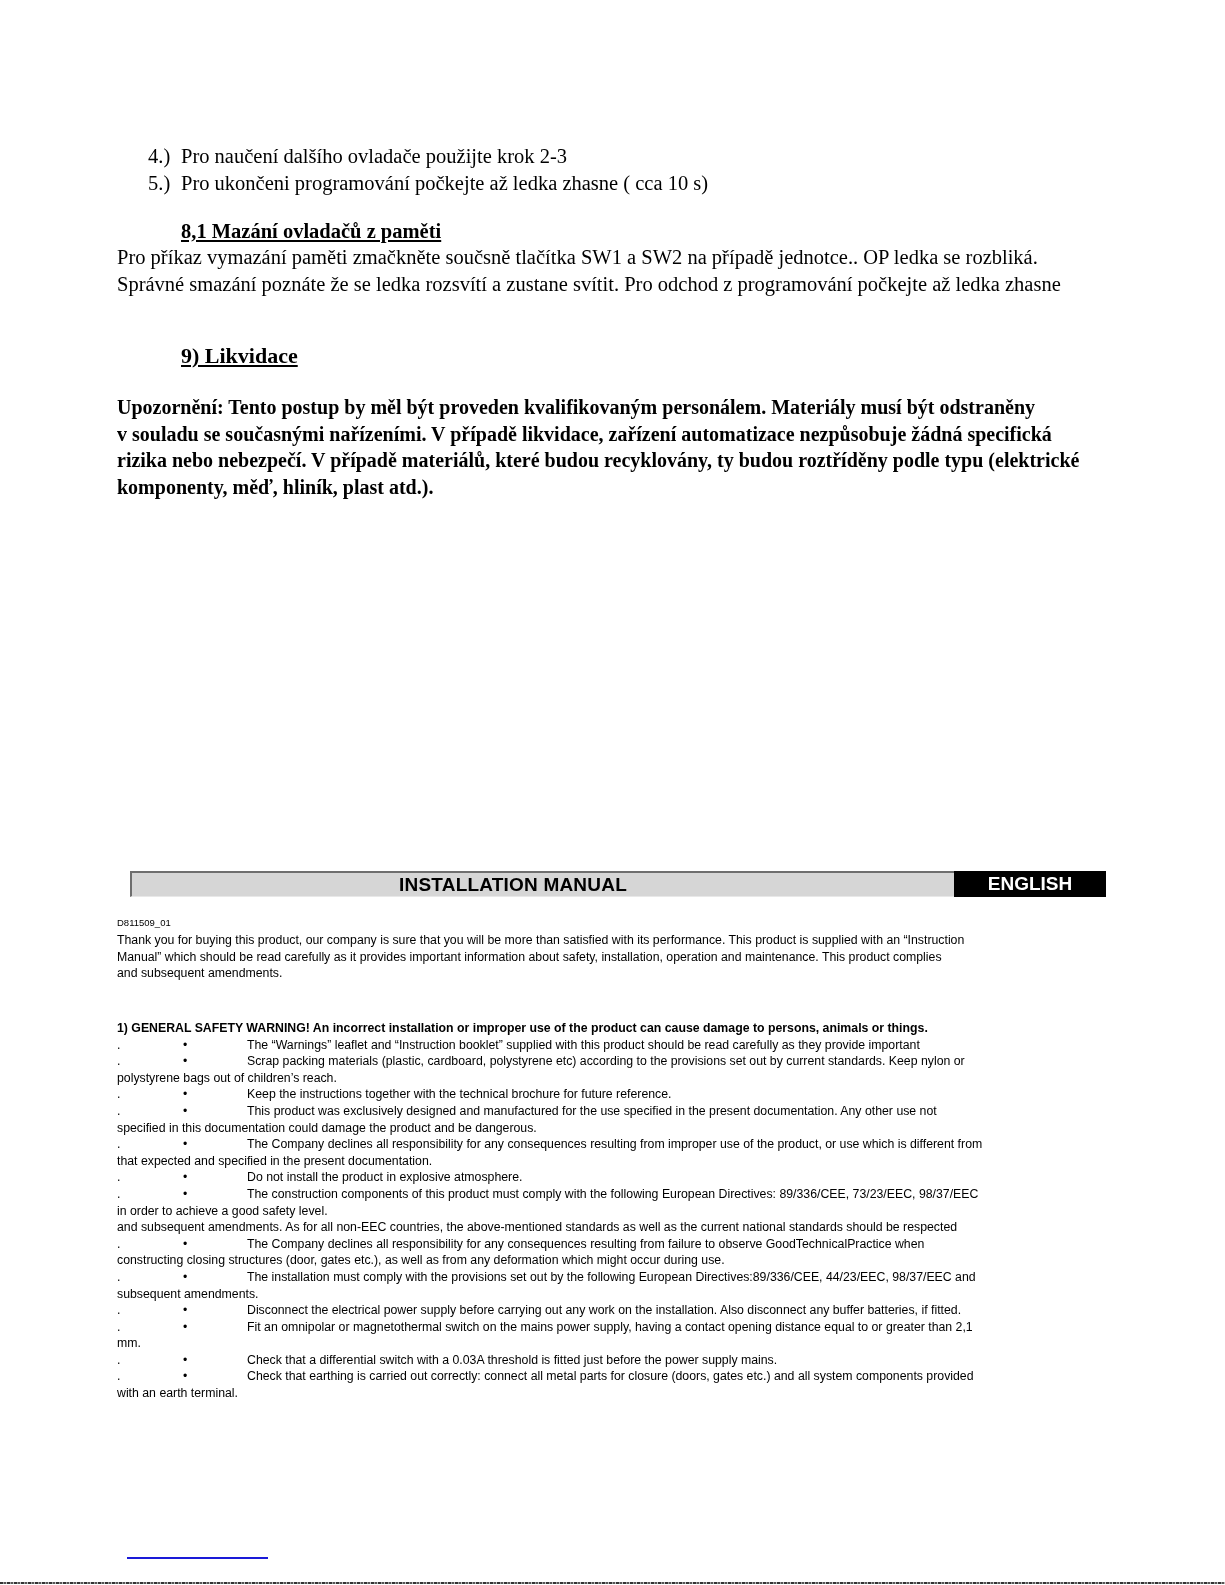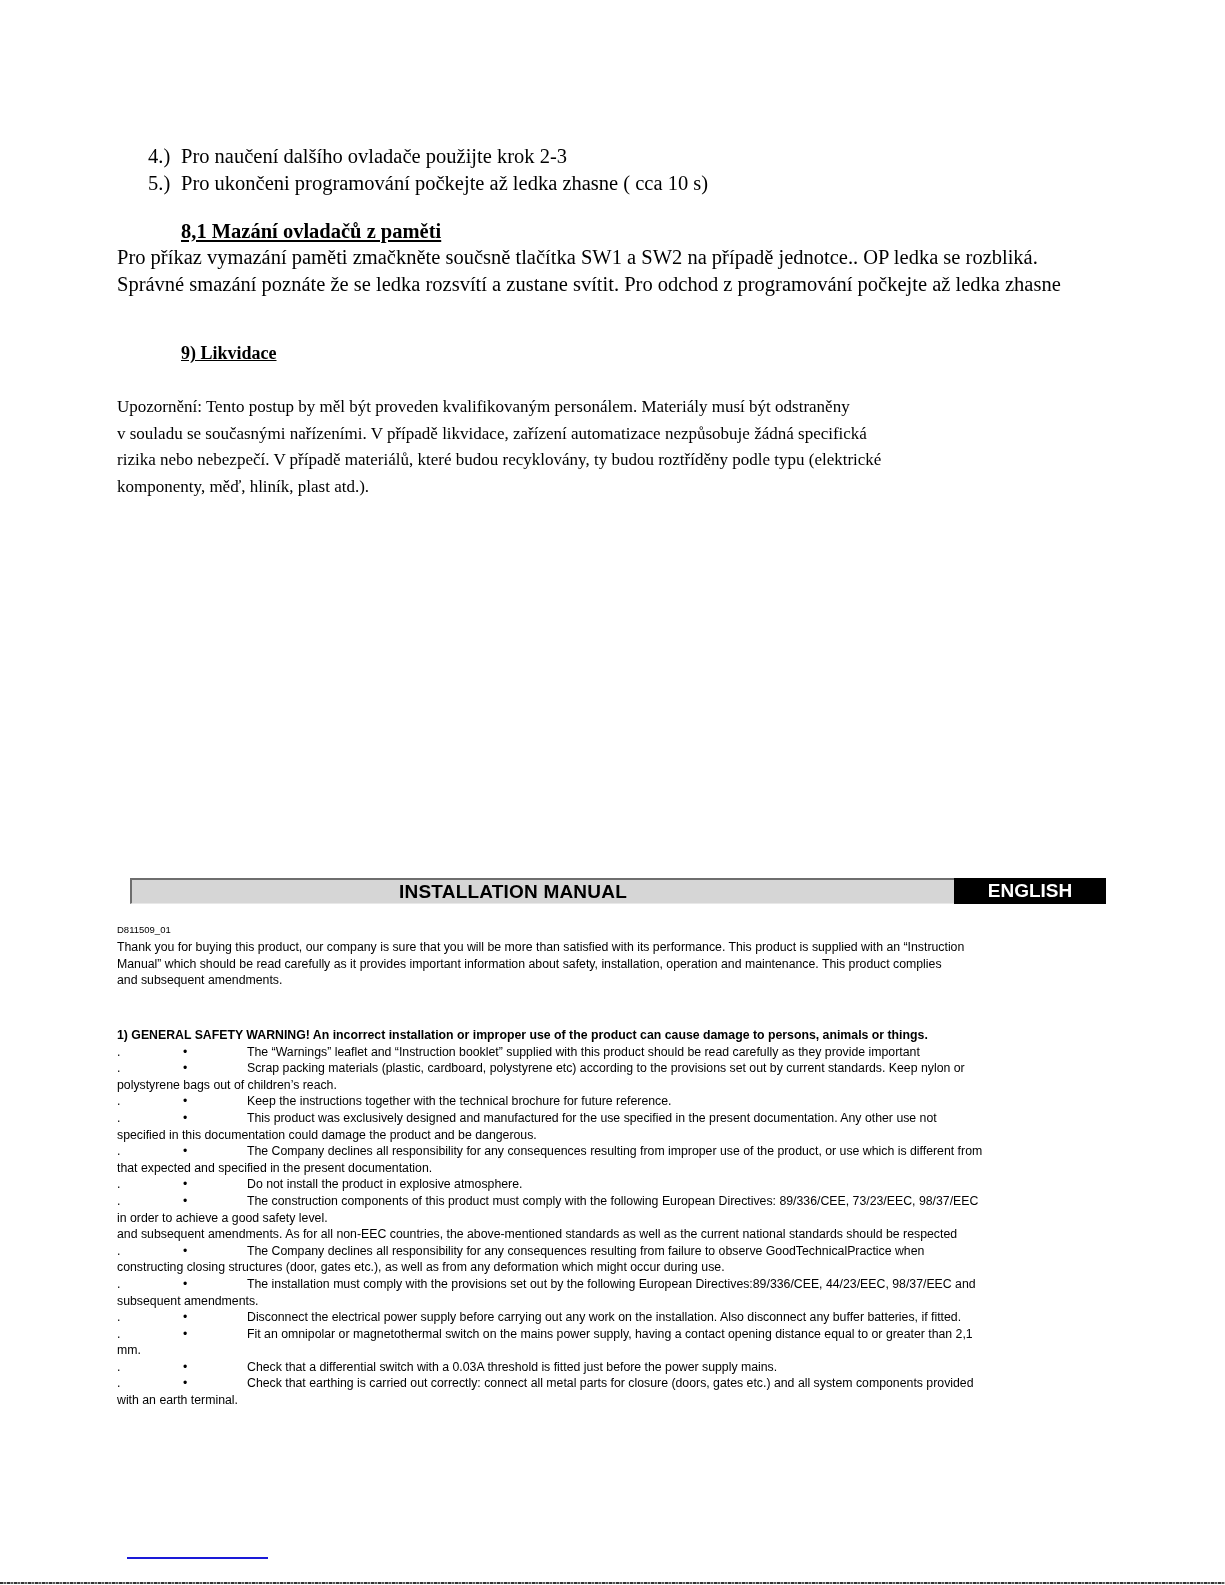--- a/index.html
+++ b/index.html
@@ -1,29 +1,29 @@
 <!DOCTYPE html>
 <html><head>
 <meta charset="utf-8">
 <style>
   html, body { margin: 0; padding: 0; background: #ffffff; }
   body { width: 1225px; height: 1585px; position: relative; overflow: hidden; color: #000; }
   .serif { font-family: "Liberation Serif", "DejaVu Serif", serif; }
-  .sans { font-family: "Liberation Sans", "DejaVu Sans", sans-serif; margin-top: 7px; }
+  .sans { font-family: "Liberation Sans", "DejaVu Sans", sans-serif; }
 
   .cz-steps { position: absolute; left: 148px; top: 143px; font-size: 20.5px; line-height: 27px; }
   .cz-steps div { white-space: nowrap; }
   .cz-steps .num { display: inline-block; width: 33px; }
 
   .h-sub { position: absolute; left: 181px; top: 220px; font-size: 20.5px; font-weight: bold; text-decoration: underline; white-space: nowrap; }
   .cz-para1 { position: absolute; left: 117px; top: 244px; width: 1010px; font-size: 20.5px; line-height: 27px; }
   .cz-para1 div { white-space: nowrap; }
 
-  .h-sec { position: absolute; left: 181px; top: 343px; font-size: 18px; font-weight: bold; text-decoration: underline; white-space: nowrap; }
-  .cz-para2 { position: absolute; left: 117px; top: 394px; width: 1010px; font-size: 17px; line-height: 26.5px; }
+  .h-sec { position: absolute; left: 181px; top: 343px; font-size: 22px; font-weight: bold; text-decoration: underline; white-space: nowrap; }
+  .cz-para2 { position: absolute; left: 117px; top: 394px; width: 1010px; font-size: 20px; line-height: 26.5px; font-weight: bold; }
   .cz-para2 div { white-space: nowrap; }
 
   .banner { position: absolute; left: 130px; top: 871px; width: 976px; height: 26px; display: flex; }
   .banner-main { flex: 1; background: #d6d6d6; border-top: 2px solid #6e6e6e; border-left: 2px solid #6e6e6e; border-bottom: 1px solid #e8e8e8; box-sizing: border-box; display: flex; align-items: center; justify-content: center; padding-right: 60px; font-weight: bold; font-size: 19px; letter-spacing: 0.2px; }
   .banner-lang { width: 152px; background: #000; color: #fff; display: flex; align-items: center; justify-content: center; font-weight: bold; font-size: 19px; }
 
   .en { position: absolute; left: 117px; font-size: 12.3px; line-height: 16.6px; width: 1000px; }
   .en div { white-space: nowrap; }
   .docid { position: absolute; left: 117px; top: 917px; font-size: 9.5px; }
   .intro { top: 932px; }

